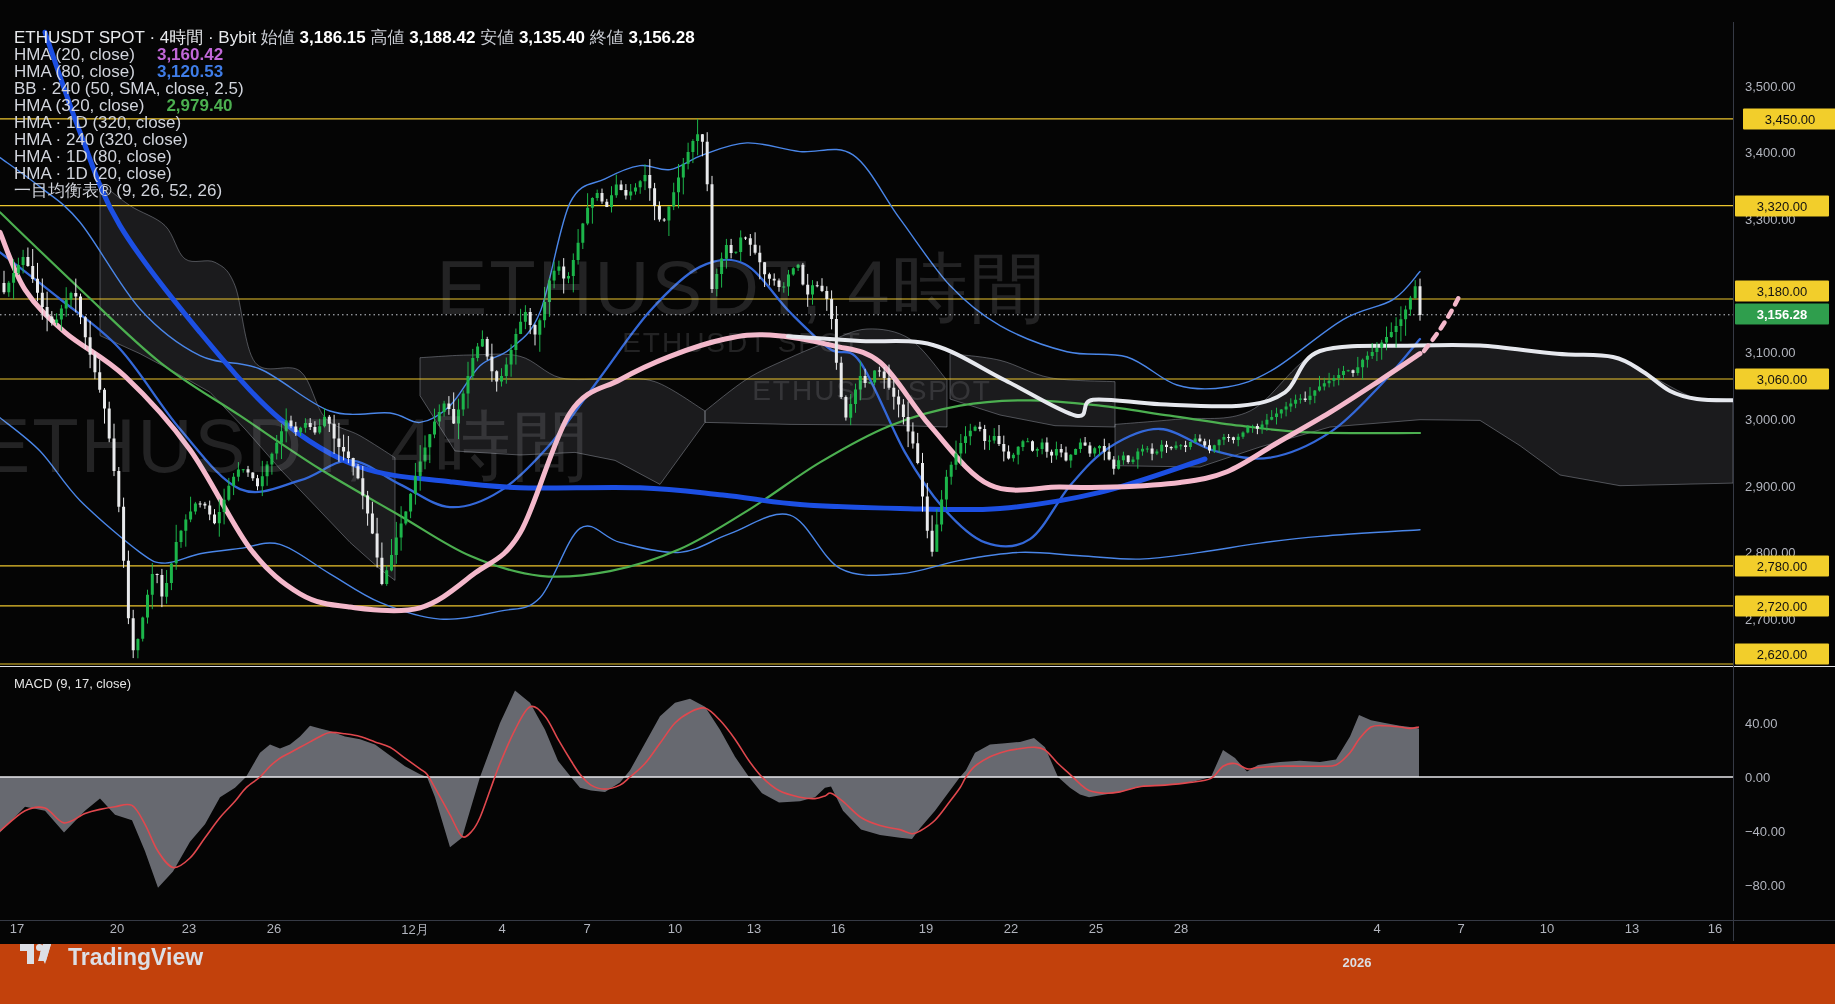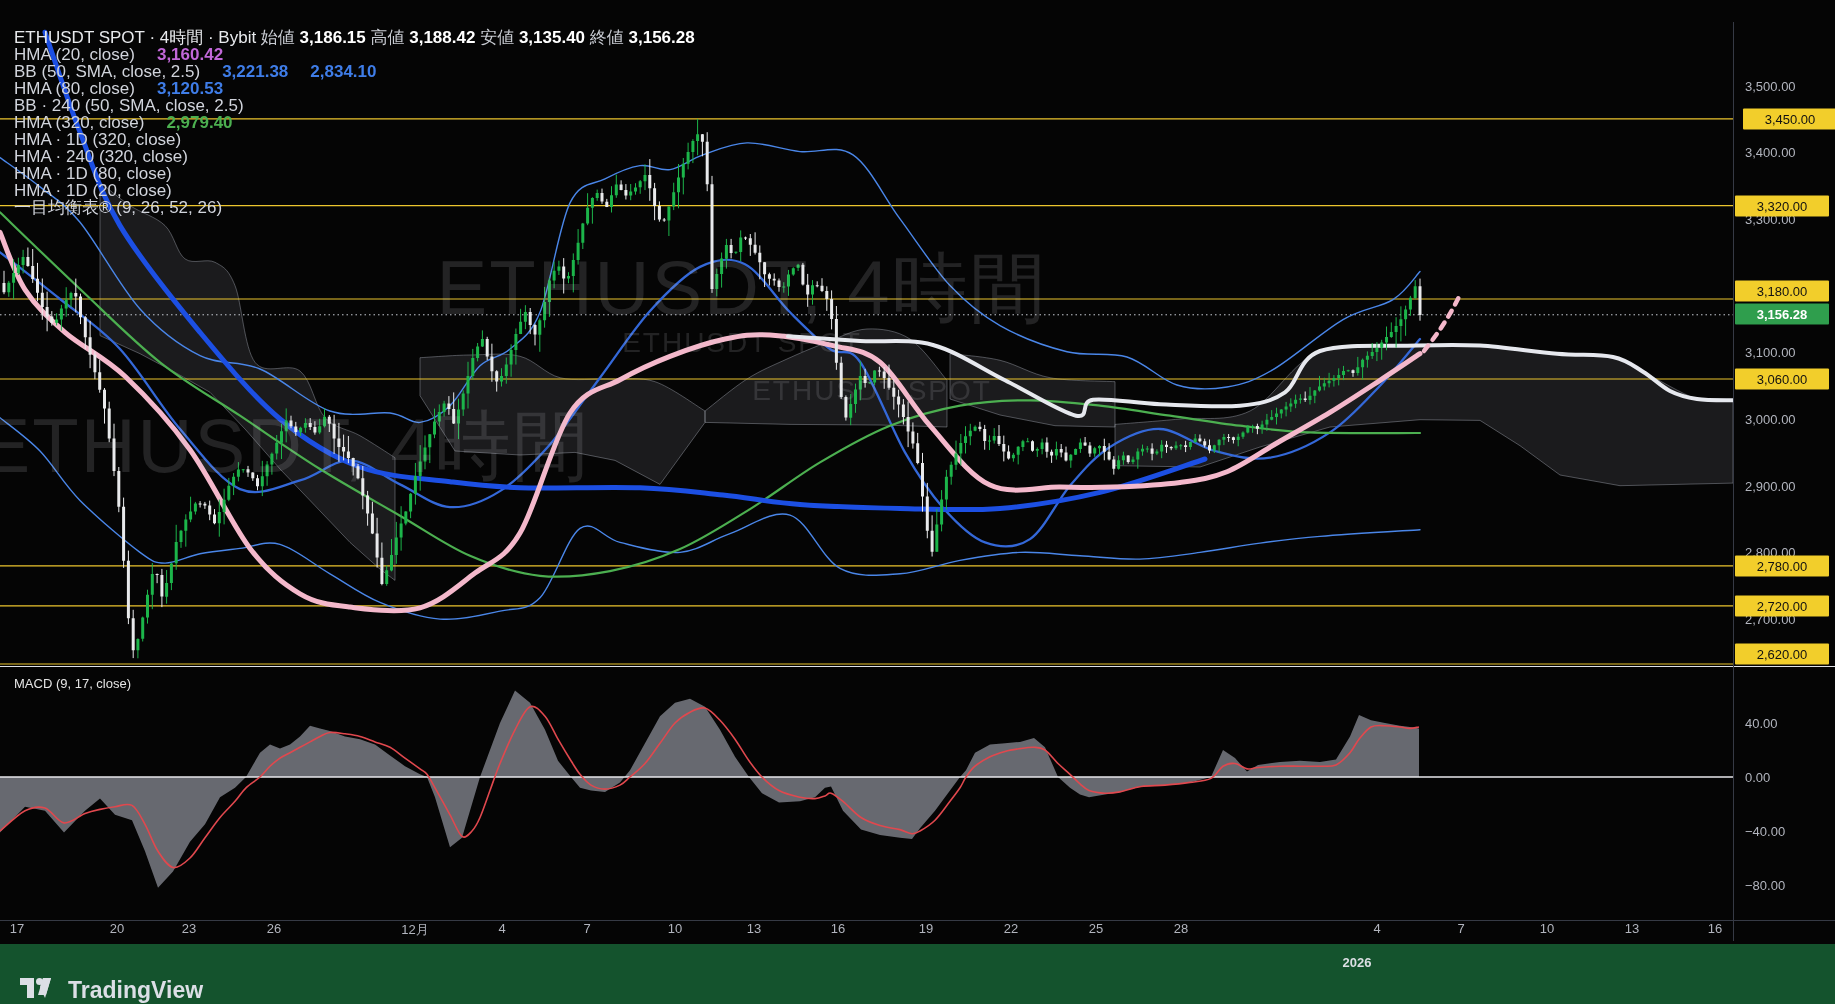--- a/index.html
+++ b/index.html
@@ -14,22 +14,22 @@
   .wm{position:absolute;color:rgba(205,208,216,0.15);white-space:nowrap;z-index:1;
       transform:translate(-50%,-50%);font-weight:400;letter-spacing:2px;}
   .axis-label{position:absolute;left:1745px;color:#b2b5be;font-size:13px;transform:translateY(-50%);z-index:4;}
   .badge{position:absolute;left:1735px;width:94px;height:21px;line-height:21px;text-align:center;
          font-size:13px;transform:translateY(-50%);z-index:6;border-radius:1px;}
   .badge.yellow{background:#f2ce2b;color:#111;}
   .badge.green{background:#2f9e4d;color:#fff;font-weight:bold;}
   .time-label{position:absolute;top:921px;color:#b2b5be;font-size:13px;transform:translateX(-50%);z-index:4;}
   .time-label.major{color:#dcdfe4;font-weight:bold;}
   #macd-label{position:absolute;left:14px;top:676px;font-size:13px;color:#e5e5e5;z-index:5;}
-  #bottombar{position:absolute;left:0;top:944px;width:100%;height:60px;background:#14532d;
-             display:flex;align-items:flex-end;padding-left:20px;box-sizing:border-box;}
+  #bottombar{position:absolute;left:0;top:944px;width:100%;height:60px;background:#c2410c;
+             display:flex;align-items:flex-start;padding-left:20px;box-sizing:border-box;}
   #logo-text{color:#dcdfe6;font-size:23px;font-weight:bold;margin-left:12px;}
   #logo-mark{width:36px;height:26px;position:relative;}
 </style>
 </head>
 <body>
 
 <div id="stage">
   <div id="topbar">1月 05, 2026 16:10 UTC+9、 takatabaがTradingView.comで作成</div>
 
   <svg id="chart-svg" width="1835" height="1004">
@@ -82,21 +82,20 @@
   <div id="wm-holder">
       <div class="wm" style="left: 742px; top: 289px; font-size: 76px;">ETHUSDT, 4時間</div>
       <div class="wm" style="left: 742px; top: 343px; font-size: 28px;">ETHUSDT SPOT</div>
       <div class="wm" style="left: 285px; top: 447px; font-size: 76px;">ETHUSDT, 4時間</div>
       <div class="wm" style="left: 872px; top: 391px; font-size: 28px;">ETHUSDT SPOT</div>
     </div>
 
   <div id="legend">
     <div class="lg-row" id="legend-title"><span style="color: rgb(232, 234, 237);">ETHUSDT SPOT · 4時間 · Bybit</span><span style="color: rgb(201, 204, 211);">  始値</span><span style="color: rgb(255, 255, 255); font-weight: bold;">  3,186.15</span><span style="color: rgb(201, 204, 211);">  高値</span><span style="color: rgb(255, 255, 255); font-weight: bold;">  3,188.42</span><span style="color: rgb(201, 204, 211);">  安値</span><span style="color: rgb(255, 255, 255); font-weight: bold;">  3,135.40</span><span style="color: rgb(201, 204, 211);">  終値</span><span style="color: rgb(255, 255, 255); font-weight: bold;">  3,156.28</span></div>
   <div class="lg-row"><span>HMA (20, close)</span><span class="val" style="color: rgb(193, 104, 216);">3,160.42</span></div>
-      <div class="lg-row"><span>BB (50, SMA, close, 2.5)</span><span class="val" style="color: rgb(63, 125, 232);">3,221.38</span><span class="val" style="color: rgb(63, 125, 232);">2,834.10</span></div>
       <div class="lg-row"><span>HMA (80, close)</span><span class="val" style="color: rgb(63, 125, 232);">3,120.53</span></div>
       <div class="lg-row"><span>BB · 240 (50, SMA, close, 2.5)</span></div>
       <div class="lg-row"><span>HMA (320, close)</span><span class="val" style="color: rgb(76, 175, 80);">2,979.40</span></div>
       <div class="lg-row"><span>HMA · 1D (320, close)</span></div>
       <div class="lg-row"><span>HMA · 240 (320, close)</span></div>
       <div class="lg-row"><span>HMA · 1D (80, close)</span></div>
       <div class="lg-row"><span>HMA · 1D (20, close)</span></div>
       <div class="lg-row"><span>一目均衡表® (9, 26, 52, 26)</span></div>
     </div>
 

